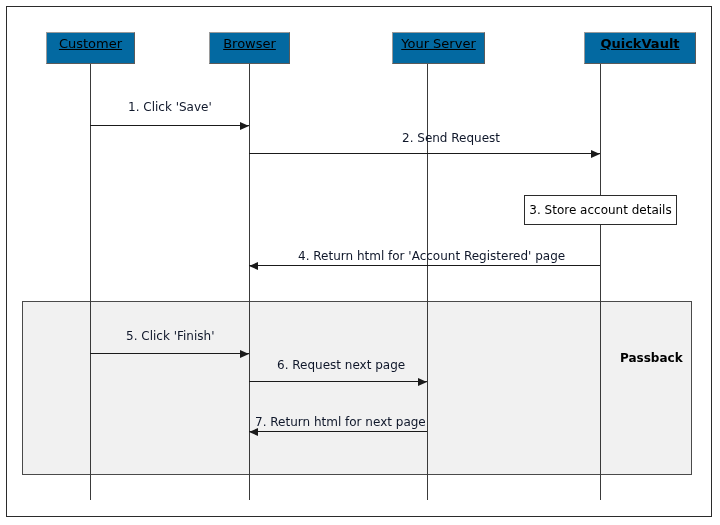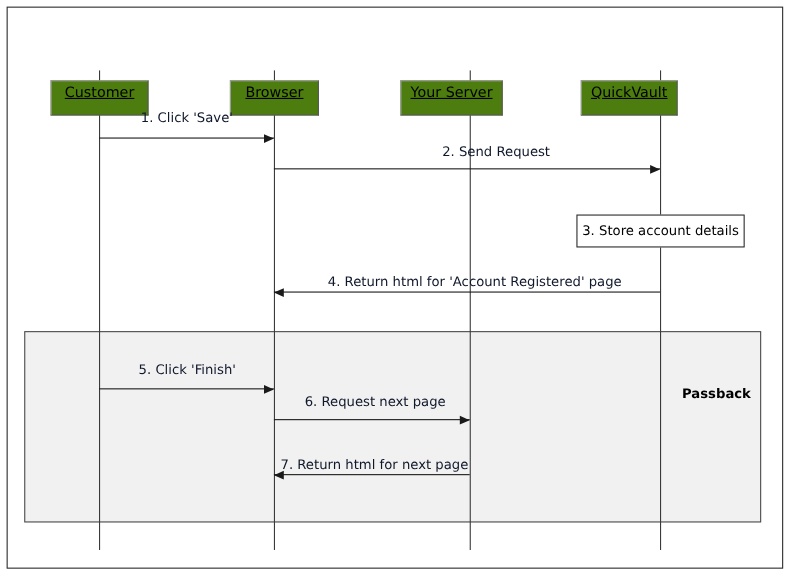--- a/index.html
+++ b/index.html
@@ -24,30 +24,29 @@
     width: 706px;
     height: 511px;
     border: 1px solid #2b2b2b;
     background: #ffffff;
     box-sizing: border-box;
   }
   
   .participant {
     position: absolute;
     box-sizing: border-box;
-    background: #4d7c0f;
+    background: #0369a1;
     border-top: 1px solid #9a9a9a;
     border-left: 1px solid #9a9a9a;
     border-right: 1px solid #5a5a5a;
     border-bottom: 1px solid #5a5a5a;
     display: flex;
     align-items: flex-start;
     justify-content: center;
     padding-top: 3px;
-    margin-top: 41px;
   }
   .participant .plabel {
     font-size: 13px;
     color: #000000;
     line-height: 15px;
     text-decoration: underline;
     white-space: nowrap;
   }
   
   .lifeline {
@@ -130,24 +129,24 @@
       <div class="lifeline" style="left: 600px; top: 64px; height: 436px; background: rgb(58, 58, 58);"></div>
     </div>
 
   <div id="participants-layer">
       <div class="participant" style="left: 46px; top: 32px; width: 89px; height: 32px;">
         <span class="plabel">Customer</span>
       </div>
       <div class="participant" style="left: 209px; top: 32px; width: 81px; height: 32px; text-align: right;">
         <span class="plabel">Browser</span>
       </div>
-      <div class="participant" style="left: 364px; top: 32px; width: 93px; height: 32px;">
+      <div class="participant" style="left: 392px; top: 32px; width: 93px; height: 32px;">
         <span class="plabel">Your Server</span>
       </div>
-      <div class="participant" style="left: 528px; top: 32px; width: 88px; height: 32px;">
+      <div class="participant" style="left: 584px; top: 32px; width: 112px; height: 32px; font-weight: bold;">
         <span class="plabel">QuickVault</span>
       </div>
     </div>
 
   <div id="messages-layer">
       <div class="msg-line" style="left: 90px; top: 125px; width: 159px; background: rgb(26, 26, 26);"></div>
       <div class="arrowhead right" style="top: 122px; left: 240px;"></div>
       <div class="msg-label" style="left: 128px; top: 100px;">1. Click 'Save'</div>
       <div class="msg-line" style="left: 249px; top: 153px; width: 351px; background: rgb(26, 26, 26);"></div>
       <div class="arrowhead right" style="top: 150px; left: 591px;"></div>

